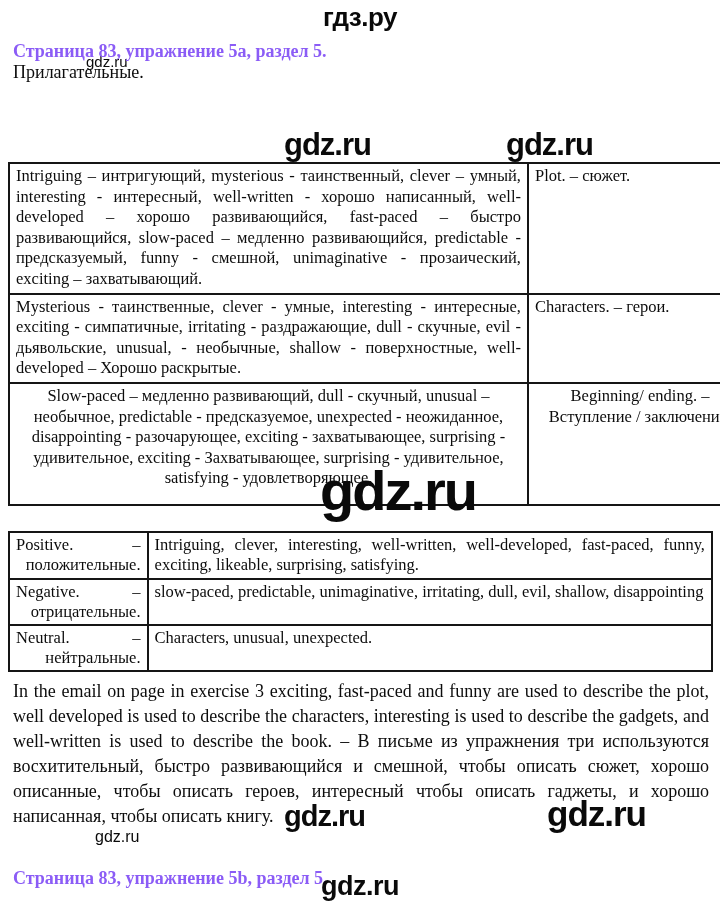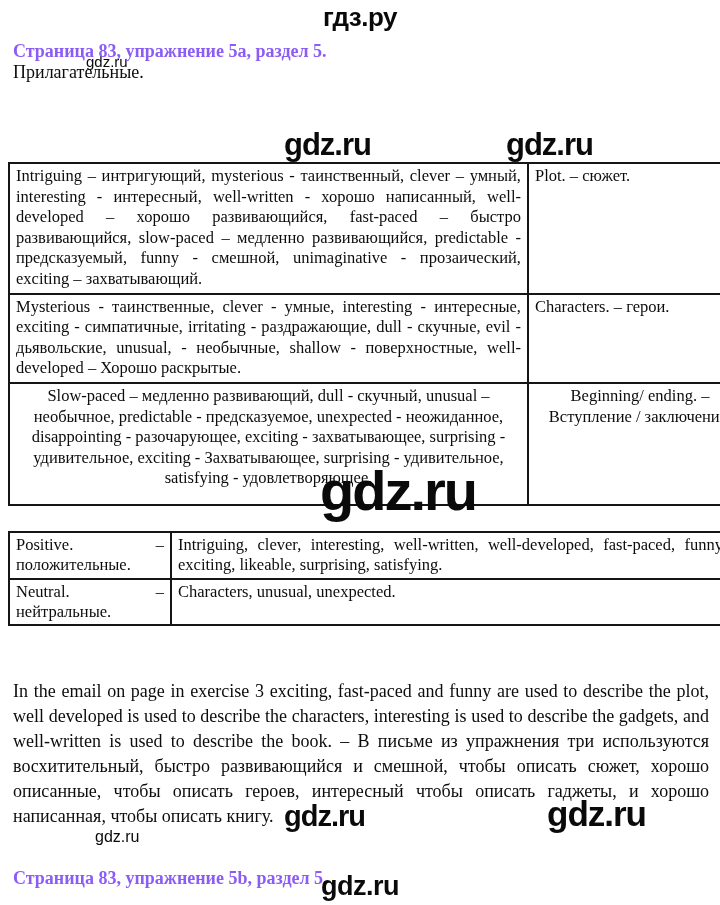--- a/index.html
+++ b/index.html
@@ -87,21 +87,21 @@
     padding: 2px 6px 3px 6px;
     text-align: justify;
   }
   .table-1 td { line-height: 20.6px; }
   .table-2 td { line-height: 19.5px; }
   .table-1 td.col-left { width: 519px; border-radius: 11px; }
   .table-1 td.col-right { width: 224px; text-align: left; }
   .table-1 .row-0 td { height: 116px; }
   .table-1 .row-1 td { height: 87px; }
   .table-1 .row-2 td { height: 122px; text-align: center; }
-  .table-2 td.col-left { width: 162px; text-align: left; }
+  .table-2 td.col-left { width: 138px; text-align: right; }
   .table-2 td.col-right { width: 562px; }
   .table-2 .row-0 td { height: 47px; }
   .table-2 .row-1 td { height: 39px; }
   .table-2 .row-2 td { height: 38px; }
   .cat-line {
     display: flex;
     justify-content: space-between;
   }
 </style>
 </head>
@@ -145,20 +145,30 @@
       <tr class="row-0">
         <td class="col-left">
           <div class="cat-line">
               <span>Positive.</span>
               <span>–</span>
             </div>
           <div>положительные.</div>
         </td>
         <td class="col-right">Intriguing, clever, interesting, well-written, well-developed, fast-paced, funny, exciting, likeable, surprising, satisfying.</td>
       </tr>
+      <tr class="row-1">
+        <td class="col-left">
+          <div class="cat-line">
+              <span>Negative.</span>
+              <span>–</span>
+            </div>
+          <div>отрицательные.</div>
+        </td>
+        <td class="col-right">slow-paced, predictable, unimaginative, irritating, dull, evil, shallow, disappointing</td>
+      </tr>
       <tr class="row-2">
         <td class="col-left">
           <div class="cat-line">
               <span>Neutral.</span>
               <span>–</span>
             </div>
           <div>нейтральные.</div>
         </td>
         <td class="col-right">Characters, unusual, unexpected.</td>
       </tr>

